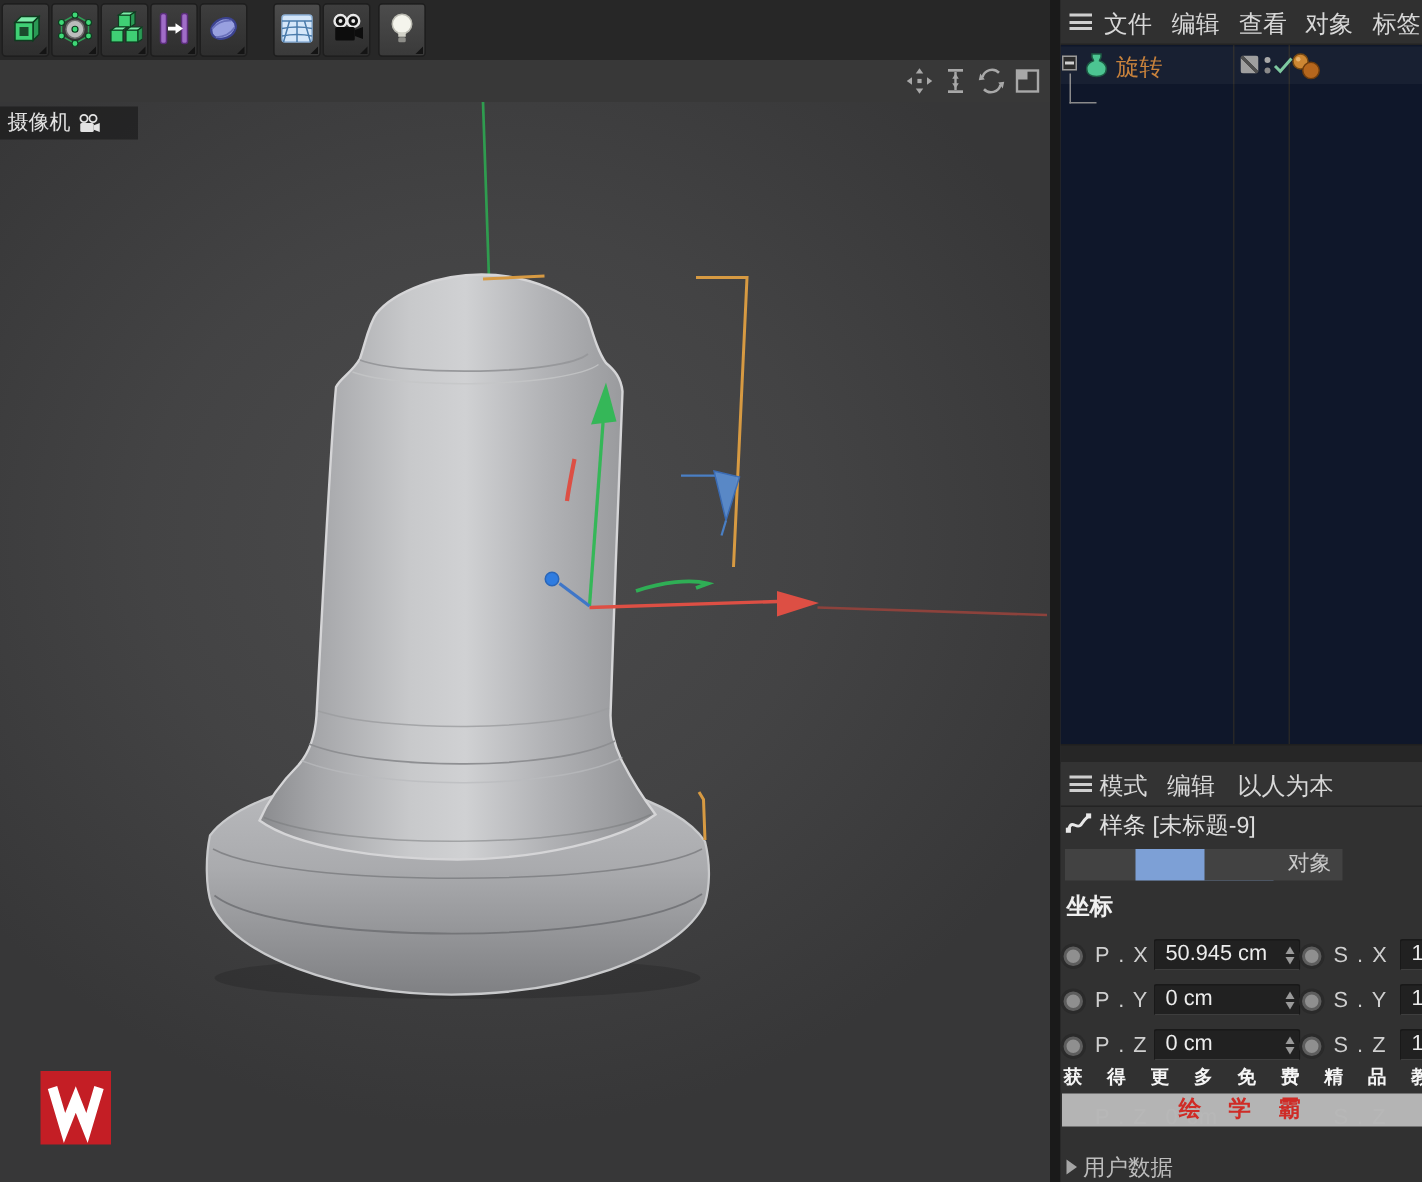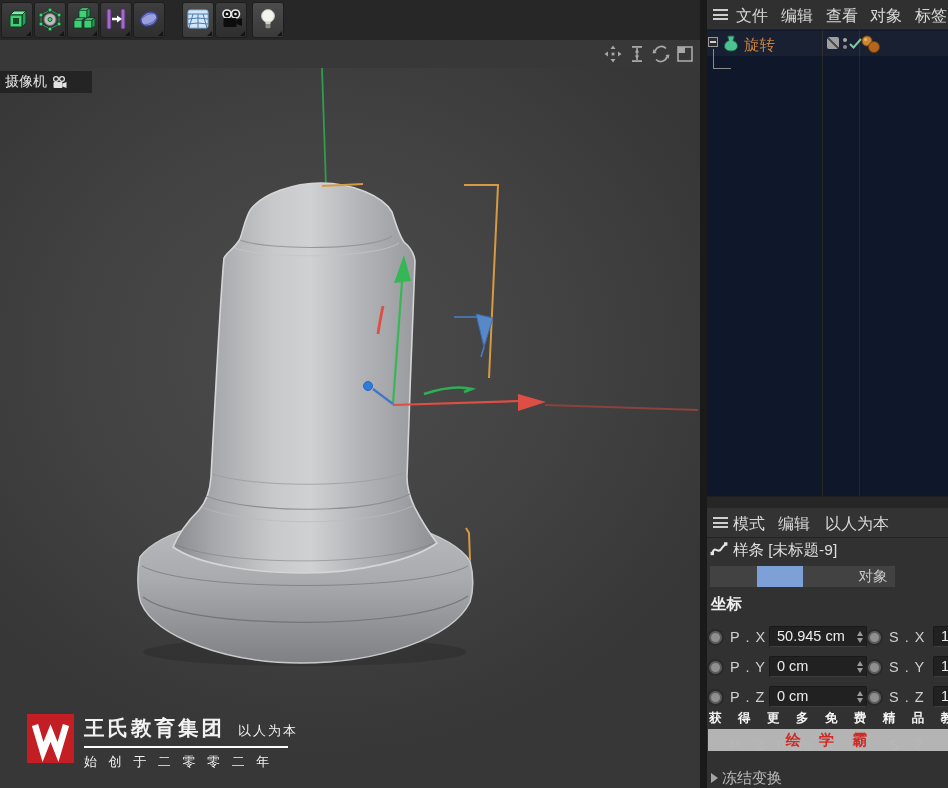--- a/index.html
+++ b/index.html
@@ -282,28 +282,20 @@
         <polygon points="11.5,7.5 15.5,6 15.5,12 11.5,10.5" fill="#e3e3e3"></polygon>
       </svg>
     </div>
 
     <div id="wm">
       <div id="wm-logo">
         <svg width="47" height="49" viewBox="0 0 47 49">
           <polyline points="8,11 16,38 23.5,19 31,38 39,11" fill="none" stroke="#ffffff" stroke-width="6.5"></polyline>
         </svg>
       </div>
-      <div id="wm-text">
-        <div id="wm-row1">
-          <span id="wm-company">王氏教育集团</span>
-          <span id="wm-slogan">以人为本</span>
-        </div>
-        <div id="wm-line"></div>
-        <div id="wm-founded">始 创 于 二 零 零 二 年</div>
-      </div>
     </div>
   </div>
 
   <div id="vsep"></div>
 
   <div id="panel">
 
     <div class="menubar" style="top:0">
       <span class="burger"></span>
       <span class="mi" style="left:29px">文件</span>
@@ -407,16 +399,16 @@
       <span class="clabel" style="left:70px;top:3px">0 cm</span>
       <span class="clabel" style="left:182px;top:3px">S . Z</span>
     </div>
 
     <div id="ad-line1">获 得 更 多 免 费 精 品 教 程</div>
     <div id="ad-bar">
       <span style="color:#cf2b26">绘 学 霸</span>
     </div>
 
     <div id="freeze">
-      <span class="tri"></span><span>冻结变换</span>
+      <span class="tri"></span><span>用户数据</span>
     </div>
   </div>
 </div>
 
 </body></html>

